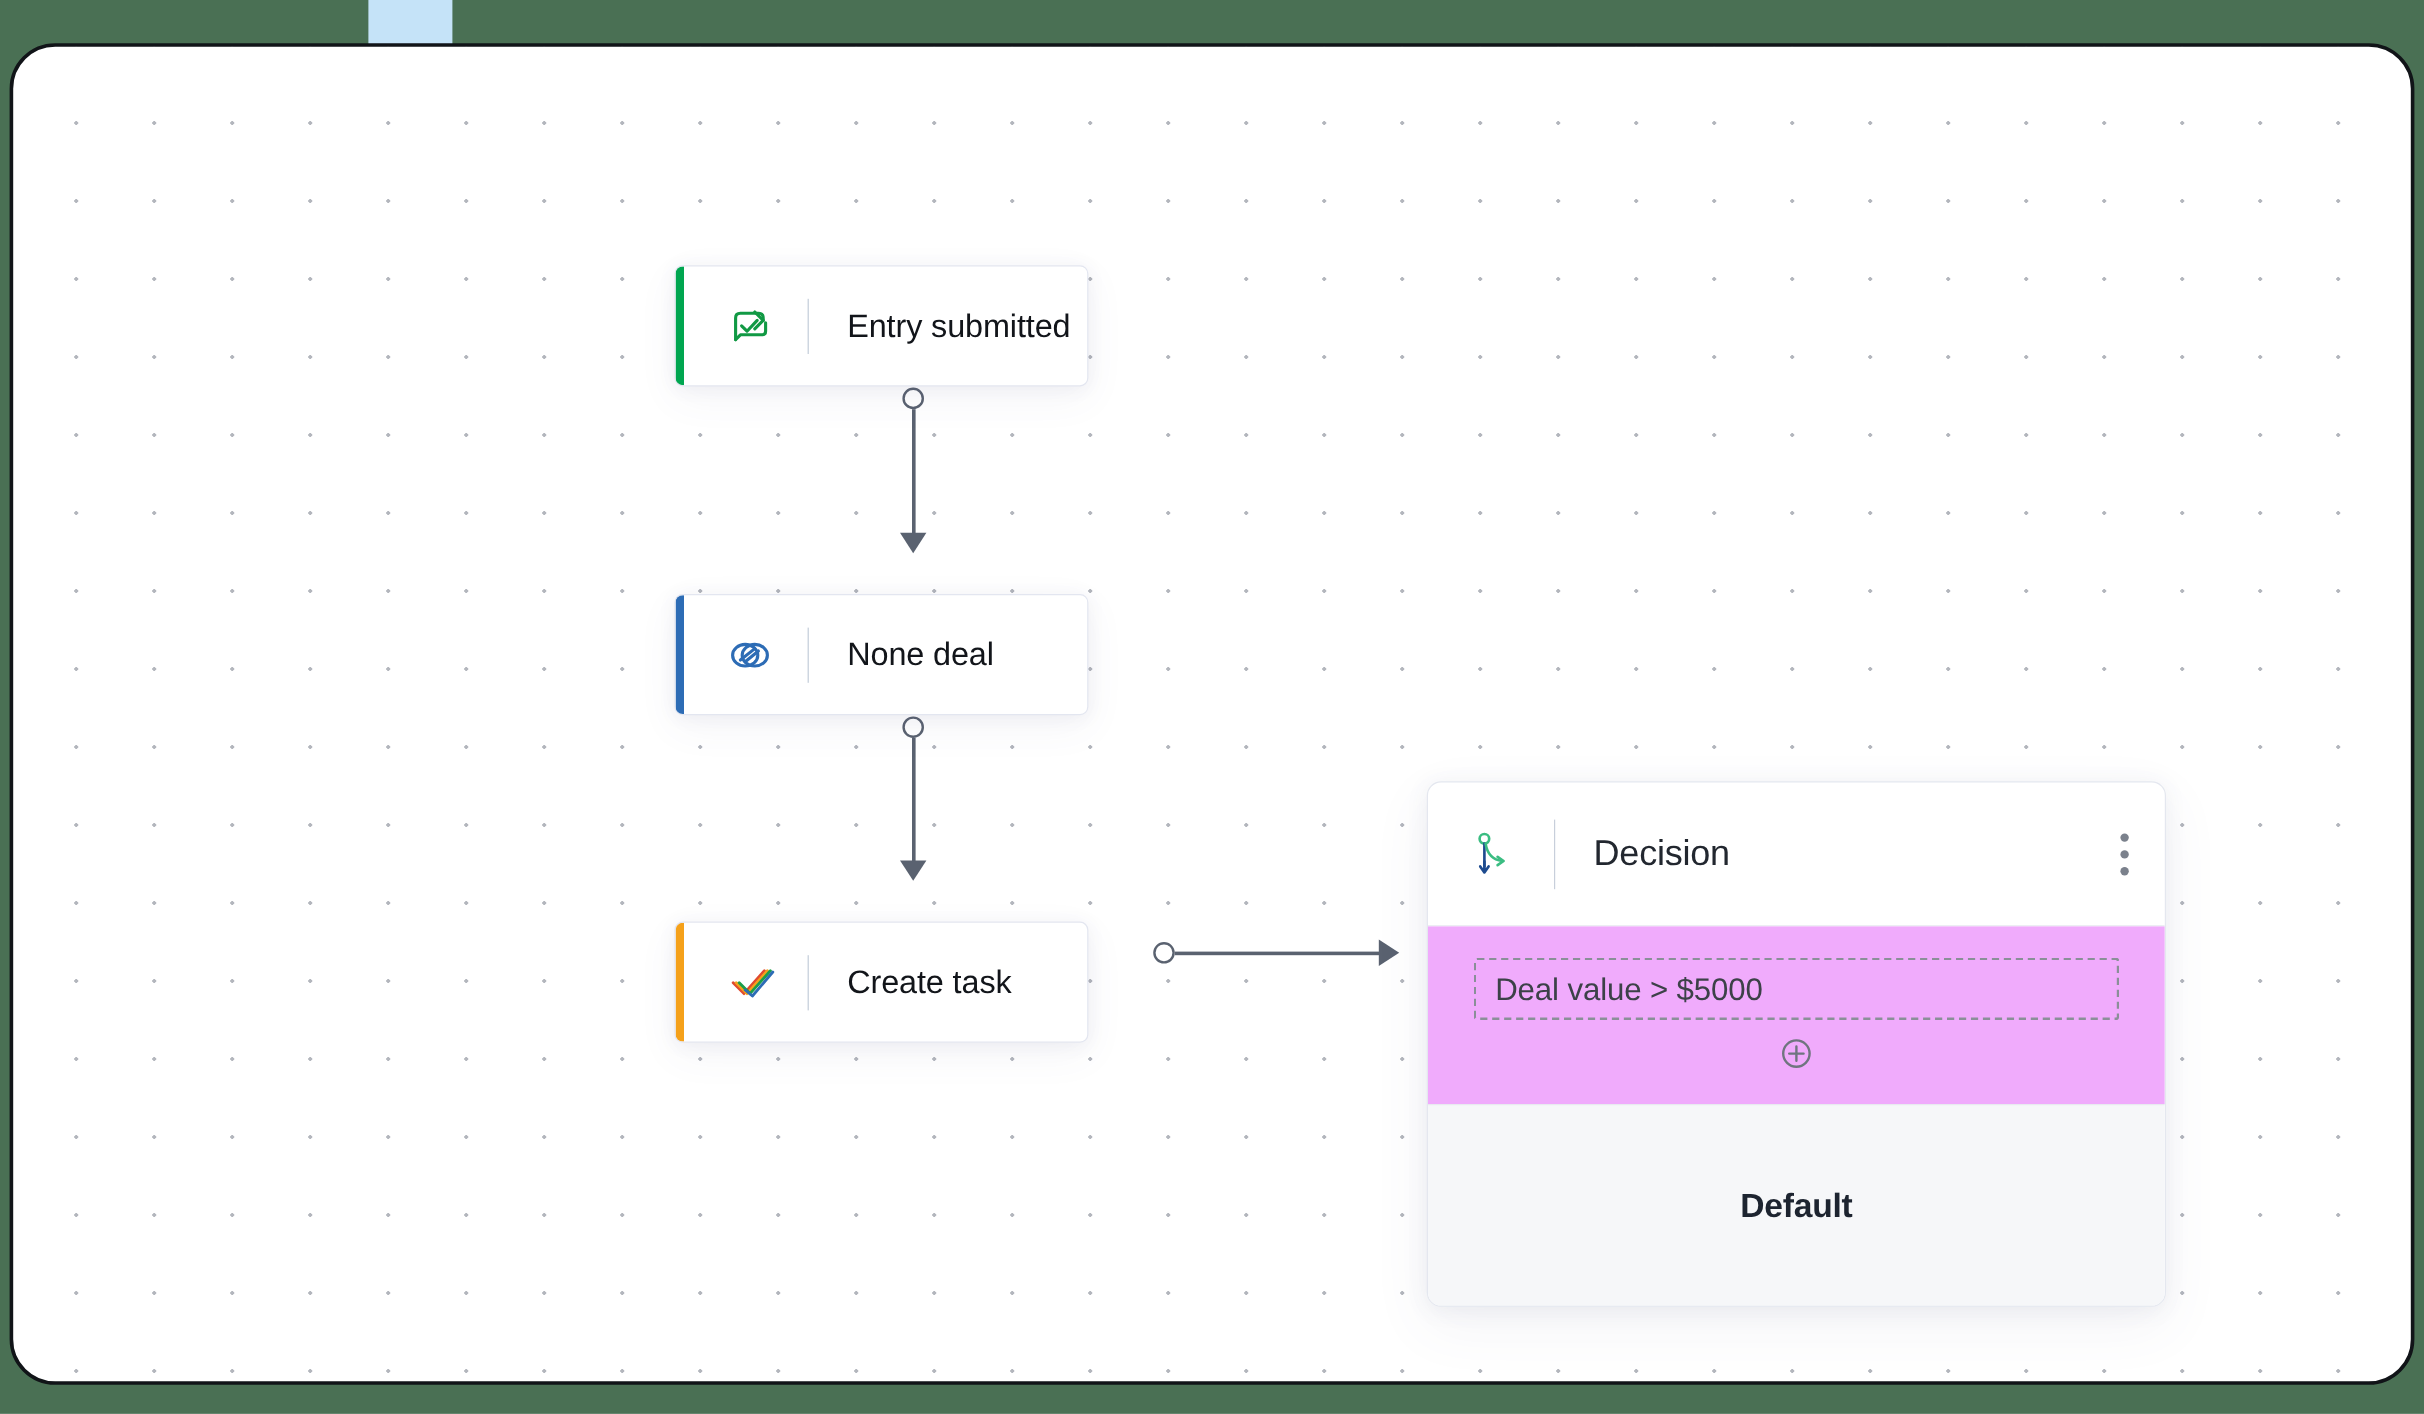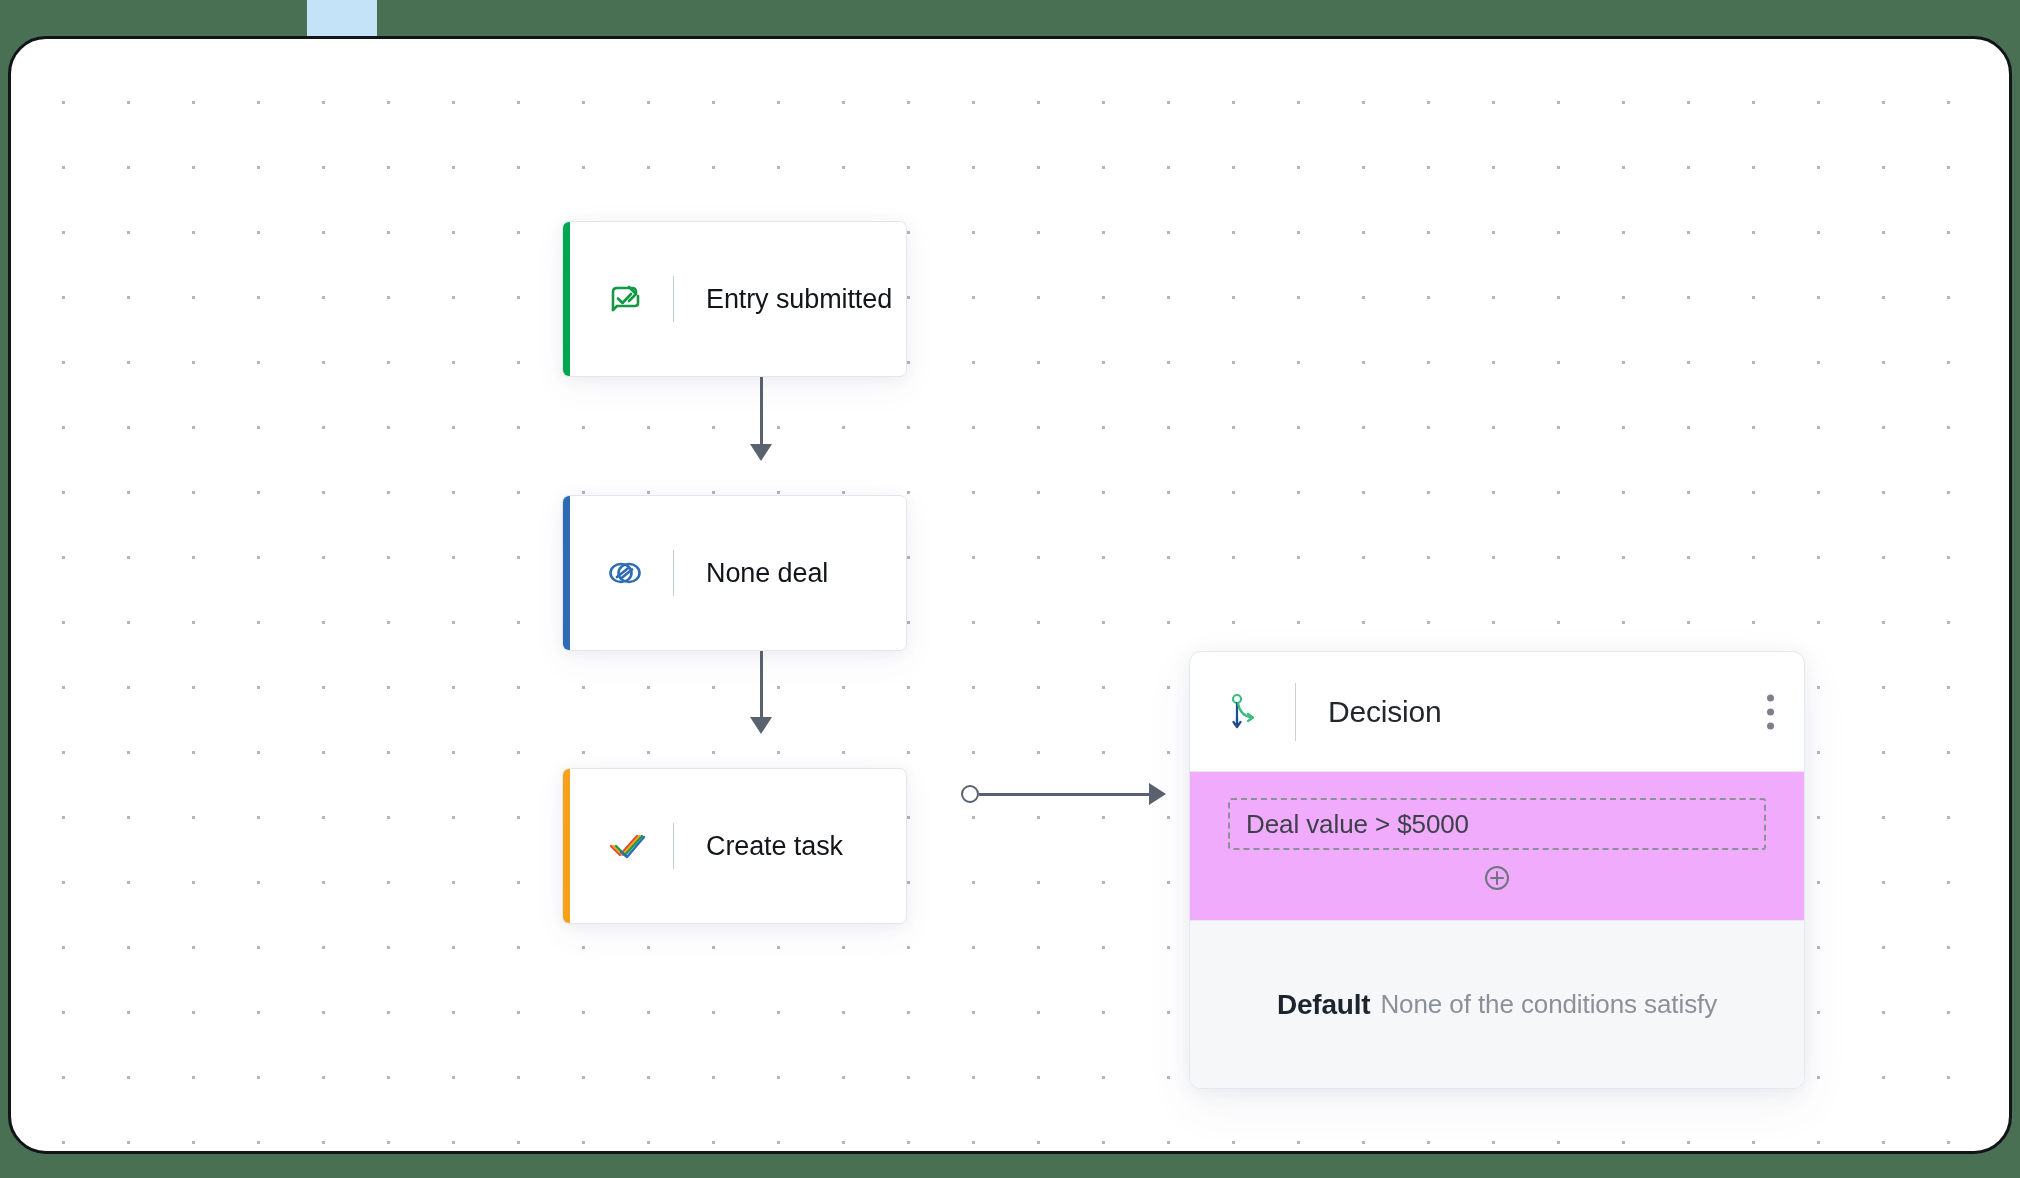--- a/index.html
+++ b/index.html
@@ -28,21 +28,21 @@
   .dotgrid {
     position:absolute; inset:0;
     background-image:radial-gradient(circle, #b3b6bd 1.6px, rgba(0,0,0,0) 1.7px);
     background-size:65px 65px;
     background-position:20px 31px;
   }
 
   
   .node {
     position:absolute;
-    width:345px; height:156px;
+    width:345px; height:101px;
     background:#ffffff;
     border:1px solid #e3e6f0;
     border-radius:7px;
     box-shadow:0 2px 14px rgba(80,90,130,0.07), 0 10px 34px rgba(80,90,130,0.06);
     display:flex; align-items:center;
     overflow:hidden;
     padding-left:41px;
   }
   .node .accent {
     position:absolute; left:0; top:0; bottom:0; width:7px;
@@ -239,19 +239,18 @@
         <div class="add-btn">
           <svg width="32" height="32" viewBox="0 0 32 32" fill="none">
             <circle cx="16" cy="16" r="11" stroke="#6f757f" stroke-width="2" fill="none"></circle>
             <path d="M16 10 L16 22 M10 16 L22 16" stroke="#6f757f" stroke-width="2" stroke-linecap="round"></path>
           </svg>
         </div>
       </div>
 
       <div class="dec-default">
         <div class="dtitle">Default</div>
-        <div class="dsub">None of the conditions satisfy</div>
       </div>
 
     </div>
 
   </div>
 </div>
 
 </body></html>

